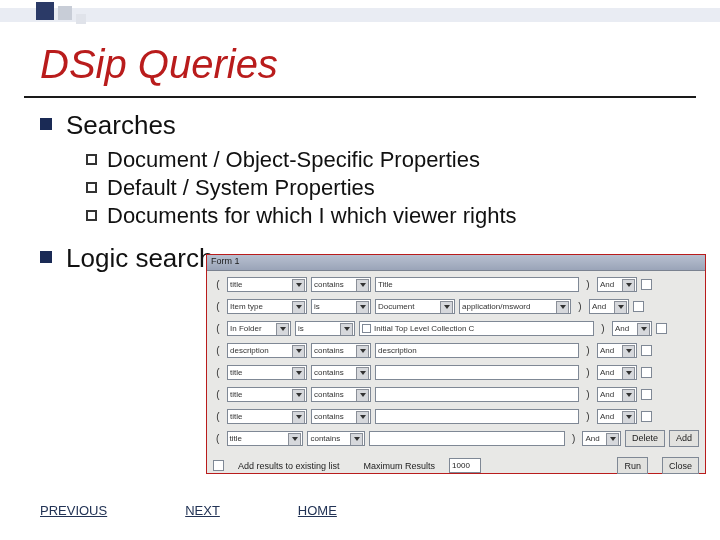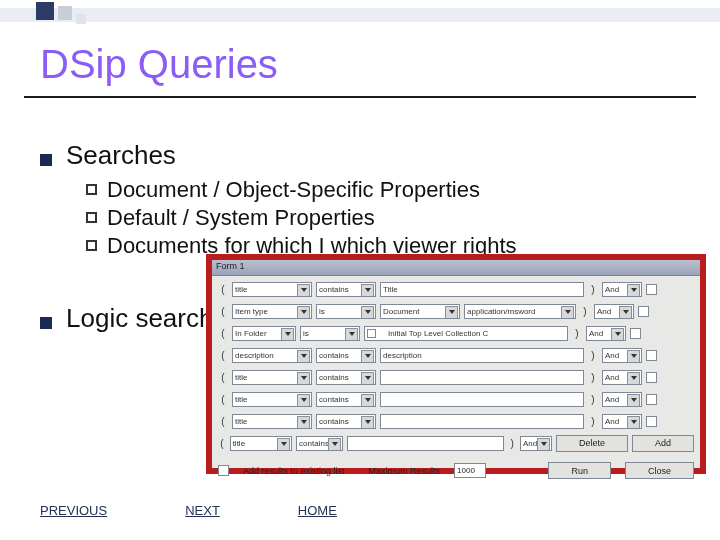--- a/index.html
+++ b/index.html
@@ -3,55 +3,55 @@
 <meta charset="utf-8">
 <style>
   * { box-sizing: border-box; margin: 0; padding: 0; }
   html, body { width: 720px; height: 540px; font-family: Arial, sans-serif; background: #fff; }
   .slide { position: relative; width: 720px; height: 540px; background: #fff; }
   .hdr-strip { position: absolute; left: 0; top: 8px; width: 720px; height: 14px; background: #e9ecf3; }
   .sq-dark { position: absolute; width: 18px; height: 18px; background: #2b3a67; }
   .sq-grey { position: absolute; width: 14px; height: 14px; background: #c8cdd7; }
   .sq-grey2{ position: absolute; width: 10px; height: 10px; background: #e0e3ea; }
 
-  .title { position: absolute; left: 40px; top: 42px; font-size: 40px; font-weight: 400; color: #8b5cf6; }
+  .title { position: absolute; left: 40px; top: 42px; font-size: 40px; font-weight: 400; color: #b91c1c; font-style: italic; }
   .rule  { position: absolute; left: 24px; top: 96px; width: 672px; height: 2px; background: #1a1a1a; }
 
   .content { position: absolute; left: 40px; top: 110px; width: 640px; }
 
-  .l1 { display: flex; align-items: center; margin-bottom: 6px; margin-top: 30px; }
+  .l1 { display: flex; align-items: flex-start; margin-bottom: 6px; }
   .bul-sq { width: 12px; height: 12px; background: #1a2a55; margin-top: 8px; margin-right: 14px; flex: 0 0 12px; }
   .l1 .txt { font-size: 26px; color: #111; }
 
   .l2-block { margin: 6px 0 14px 46px; }
   .l2 { display: flex; align-items: flex-start; margin-bottom: 2px; }
   .bul-open { width: 11px; height: 11px; border: 2px solid #333; margin-top: 7px; margin-right: 10px; flex: 0 0 11px; background: #fff; }
   .l2 .txt { font-size: 22px; color: #111; }
 
   .row2 { display: flex; align-items: flex-start; }
   .row2 .left-list { flex: 0 0 180px; }
 
   
   .dialog { position: absolute; left: 206px; top: 254px; width: 500px; height: 220px;
-            border: 6px solid #b91c1c; background: #e8e8e6; font-family: Tahoma, Arial, sans-serif; }
+            border: 1px solid #b91c1c; background: #e8e8e6; font-family: Tahoma, Arial, sans-serif; }
   .dlg-title { height: 16px; background: linear-gradient(#b8c0d0,#9aa4b8); border-bottom: 1px solid #7a8290;
                font-size: 9px; color: #1a1a1a; padding: 1px 4px; }
   .grid { padding: 4px 6px 2px 6px; }
   .grow { display: flex; align-items: center; gap: 4px; margin-bottom: 4px; height: 18px; }
   .cell-in { height: 15px; background: #fff; border: 1px solid #7f8895; font-size: 8px; color: #333;
              padding: 0 2px; display: flex; align-items: center; overflow: hidden; white-space: nowrap; }
   .cell-dd { position: relative; }
   .cell-dd::after { content: ""; position: absolute; right: 1px; top: 1px; width: 11px; height: 11px;
                     background: #d6d8dc; border: 1px solid #8a8f98; }
   .cell-dd::before { content: ""; position: absolute; right: 4px; top: 5px; width: 0; height: 0;
                      border-left: 3px solid transparent; border-right: 3px solid transparent; border-top: 4px solid #333; z-index: 1; }
   .chk { width: 11px; height: 11px; border: 1px solid #7f8895; background: #fff; }
   .bracket { width: 10px; font-size: 10px; color: #333; text-align: center; }
   .btn { height: 17px; background: #e2e2df; border: 1px solid #7f8895; font-size: 9px; color: #222;
-         padding: 0 22px; display: inline-flex; align-items: center; }
+         padding: 0 6px; display: inline-flex; align-items: center; }
   .dlg-bottom { display: flex; align-items: center; gap: 14px; padding: 4px 6px 6px 6px; font-size: 9px; color: #222; }
   .maxres { height: 15px; width: 32px; background: #fff; border: 1px solid #7f8895; font-size: 8px;
             display: inline-flex; align-items: center; padding: 0 2px; }
 
   .footer { position: absolute; left: 40px; bottom: 22px; display: flex; gap: 78px; }
   .footer a { font-size: 13px; color: #223355; text-decoration: underline; }
 </style>
 </head>
 <body>
 
@@ -117,21 +117,21 @@
         <div class="cell-in cell-dd" style="width:112px">application/msword</div>
         <div class="bracket">)</div>
         <div class="cell-in cell-dd" style="width:40px">And</div>
         <div class="chk"></div>
       </div>
 
       <div class="grow">
         <div class="bracket">(</div>
         <div class="cell-in cell-dd" style="width:64px">In Folder</div>
         <div class="cell-in cell-dd" style="width:60px">is</div>
-        <div class="cell-in" style="width:204px; gap:12px">
+        <div class="cell-in" style="width:235px; gap:3px">
           <span class="chk" style="width:9px;height:9px"></span>
           <span>Initial Top Level Collection C</span>
         </div>
         <div class="bracket">)</div>
         <div class="cell-in cell-dd" style="width:40px">And</div>
         <div class="chk"></div>
       </div>
 
       <div class="grow">
         <div class="bracket">(</div>

